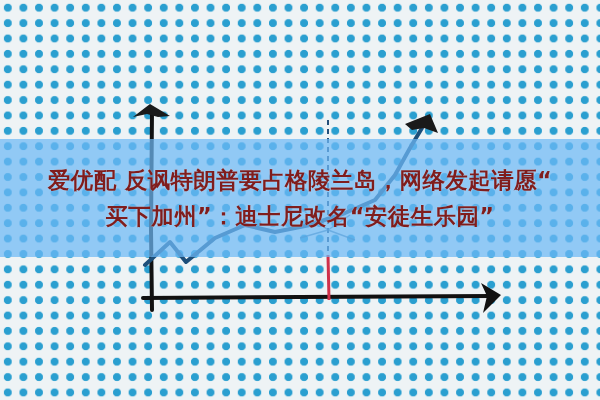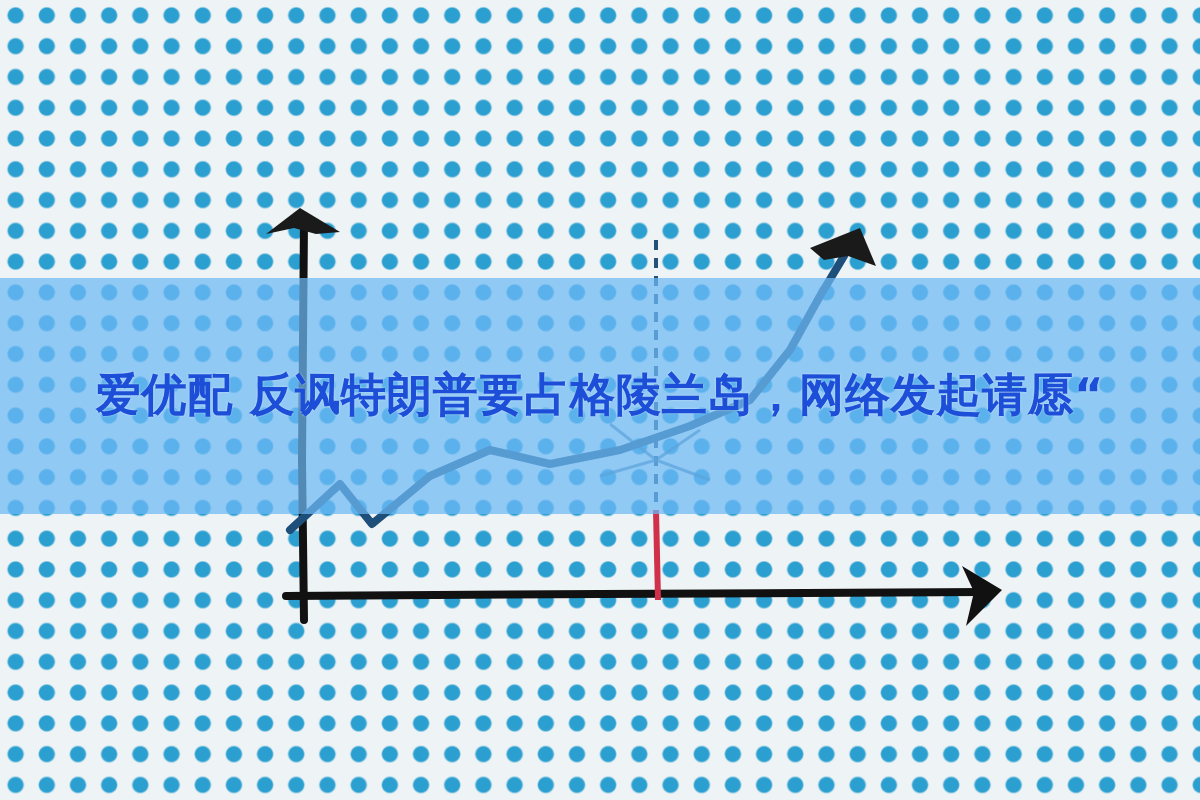--- a/index.html
+++ b/index.html
@@ -11,21 +11,21 @@
       background-position: 0px 0px;
       font-family: "DejaVu Sans", sans-serif;
     }
     .drawing { position: absolute; left: 0; top: 0; width: 600px; height: 400px; }
     .band {
       position: absolute; left: 0; top: 139px; width: 600px; height: 118px;
       background: rgba(110, 185, 245, 0.72);
       display: flex; flex-direction: column; align-items: center; justify-content: center;
     }
     .title-line {
-      color: #1d4ed8; font-weight: bold; font-size: 22.5px; line-height: 36px;
+      color: #7f1d1d; font-weight: bold; font-size: 22.5px; line-height: 36px;
       letter-spacing: 0.4px; white-space: nowrap;
       text-shadow: 0 0 1px rgba(255,255,255,0.6);
     }
   </style>
 </head>
 <body>
 
 <svg class="drawing" viewBox="0 0 600 400" xmlns="http://www.w3.org/2000/svg">
 
   <g>
@@ -48,13 +48,14 @@
     <line x1="328" y1="230" x2="300" y2="238"></line>
     <line x1="328" y1="230" x2="355" y2="240"></line>
   </g>
 
   <path d="M145 265 L170 242 L186 262 L215 238 L245 225 L275 232 L310 225 L345 213 L375 200 L395 175 L410 148 L422 128" stroke="#1d4f7a" stroke-width="4" fill="none" stroke-linejoin="round" stroke-linecap="round"></path>
   <path d="M405 124 L430 114 L438 133 L424 128 L412 130 Z" fill="#1a1a1a"></path>
 </svg>
 
 <div class="band">
   <div class="title-line">爱优配 反讽特朗普要占格陵兰岛，网络发起请愿“</div>
+  <div class="title-line">买下加州”：迪士尼改名“安徒生乐园”</div>
 </div>
 
 </body></html>

